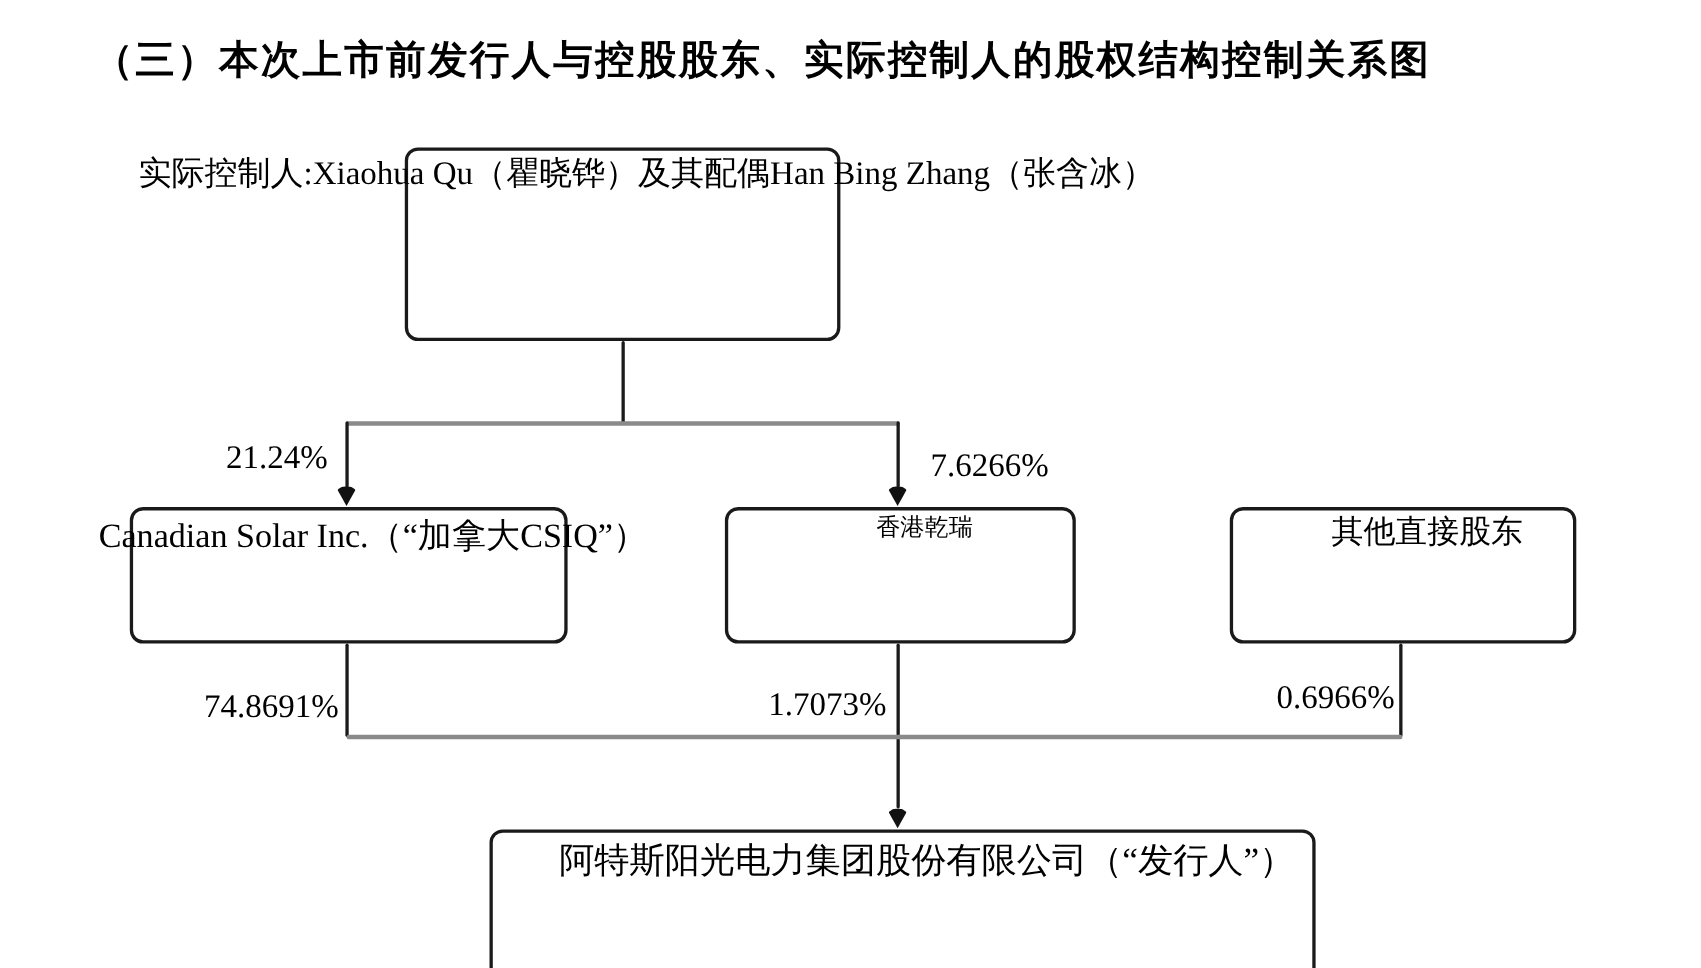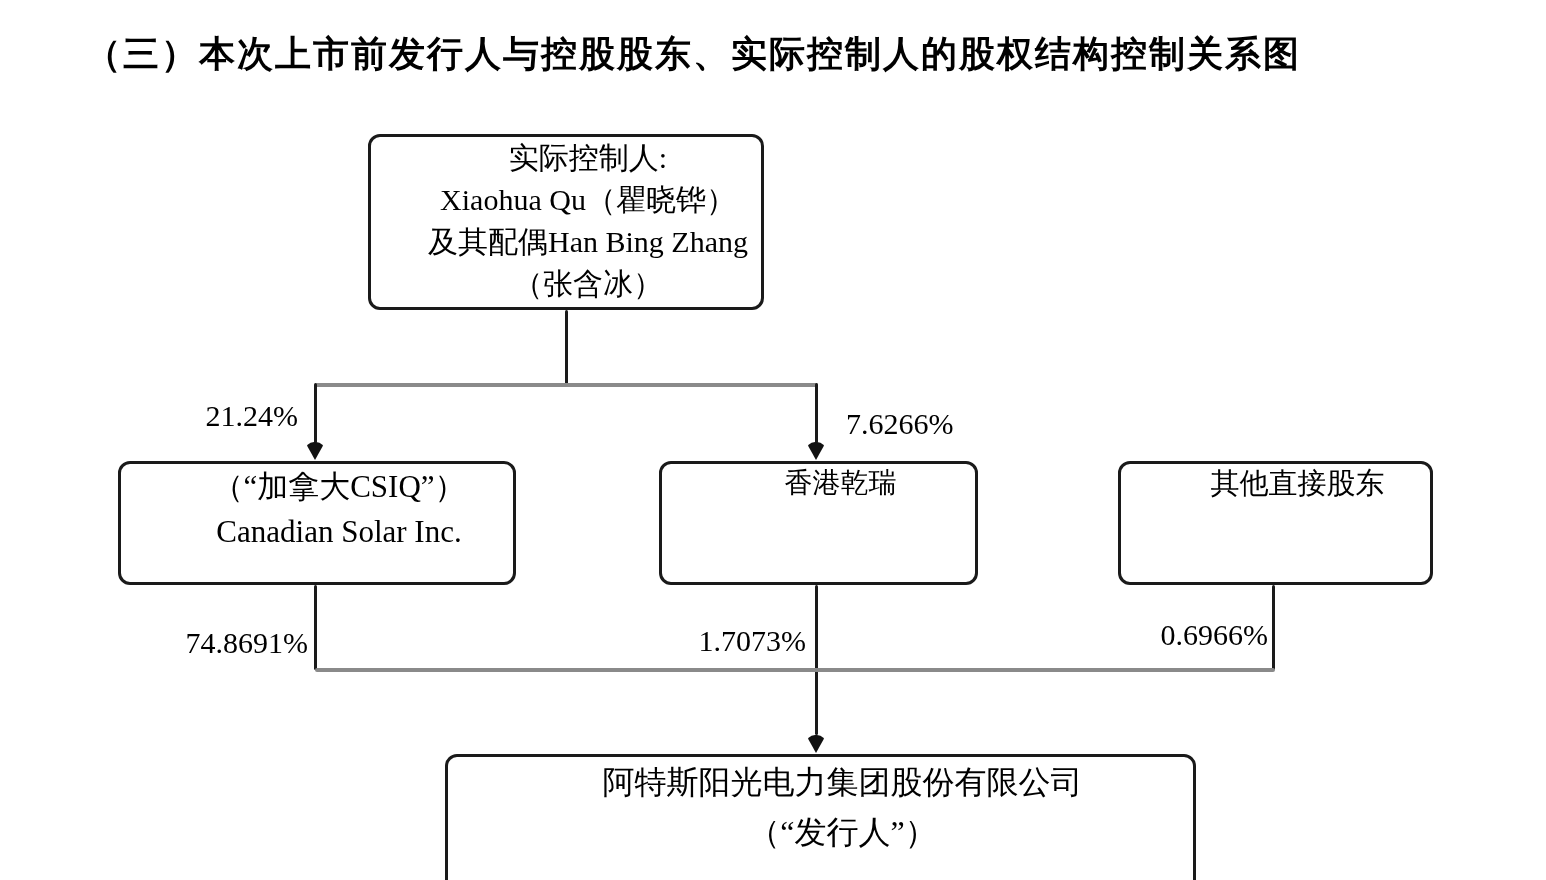--- a/index.html
+++ b/index.html
@@ -23,36 +23,36 @@
     letter-spacing: 2px;
     white-space: nowrap;
     color: #000000;
   }
   .node {
     position: absolute;
     border: 3px solid #1a1a1a;
     background: #ffffff;
     text-align: center;
     display: flex;
-    flex-direction: column;
-    justify-content: flex-start;
+    flex-direction: row;
+    justify-content: center;
     padding-left: 44px;
   }
   .node .ln { white-space: nowrap; }
   .node-controller {
     left: 368px; top: 134px; width: 396px; height: 176px;
     font-size: 30px; line-height: 42px;
   }
   .node-csi {
     left: 118px; top: 461px; width: 398px; height: 124px;
     font-size: 31px; line-height: 45px;
   }
   .node-hk {
     left: 659px; top: 461px; width: 319px; height: 124px;
-    font-size: 28px;
+    font-size: 22px;
   }
   .node-other {
     left: 1118px; top: 461px; width: 315px; height: 124px;
     font-size: 29px;
   }
   .node-issuer {
     left: 445px; top: 754px; width: 751px; height: 140px;
     font-size: 32px; line-height: 50px;
   }
   .vline {
@@ -100,22 +100,22 @@
 
   <div class="vline" style="left:314px; top:383px; height:60px;"></div>
   <div class="arrowhead" style="left:305px; top:442px;"></div>
   <div class="pct r" style="left:180px; top:399px; width:118px;text-align:right;">21.24%</div>
 
   <div class="vline" style="left:815px; top:383px; height:60px;"></div>
   <div class="arrowhead" style="left:806px; top:442px;"></div>
   <div class="pct" style="left:846px; top:407px;">7.6266%</div>
 
   <div class="node node-csi">
+    <div class="ln">Canadian Solar Inc.</div>
     <div class="ln">（“加拿大CSIQ”）</div>
-    <div class="ln">Canadian Solar Inc.</div>
   </div>
   <div class="node node-hk">
     <div class="ln">香港乾瑞</div>
   </div>
   <div class="node node-other">
     <div class="ln">其他直接股东</div>
   </div>
 
   <div class="vline" style="left:314px; top:585px; height:85px;"></div>
   <div class="vline" style="left:1272px; top:585px; height:85px;"></div>

